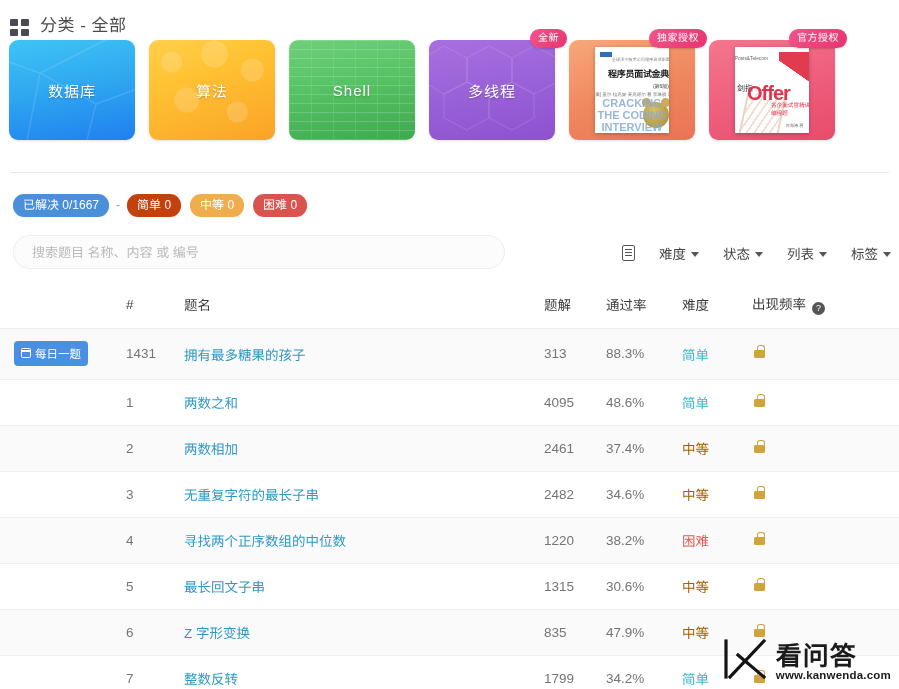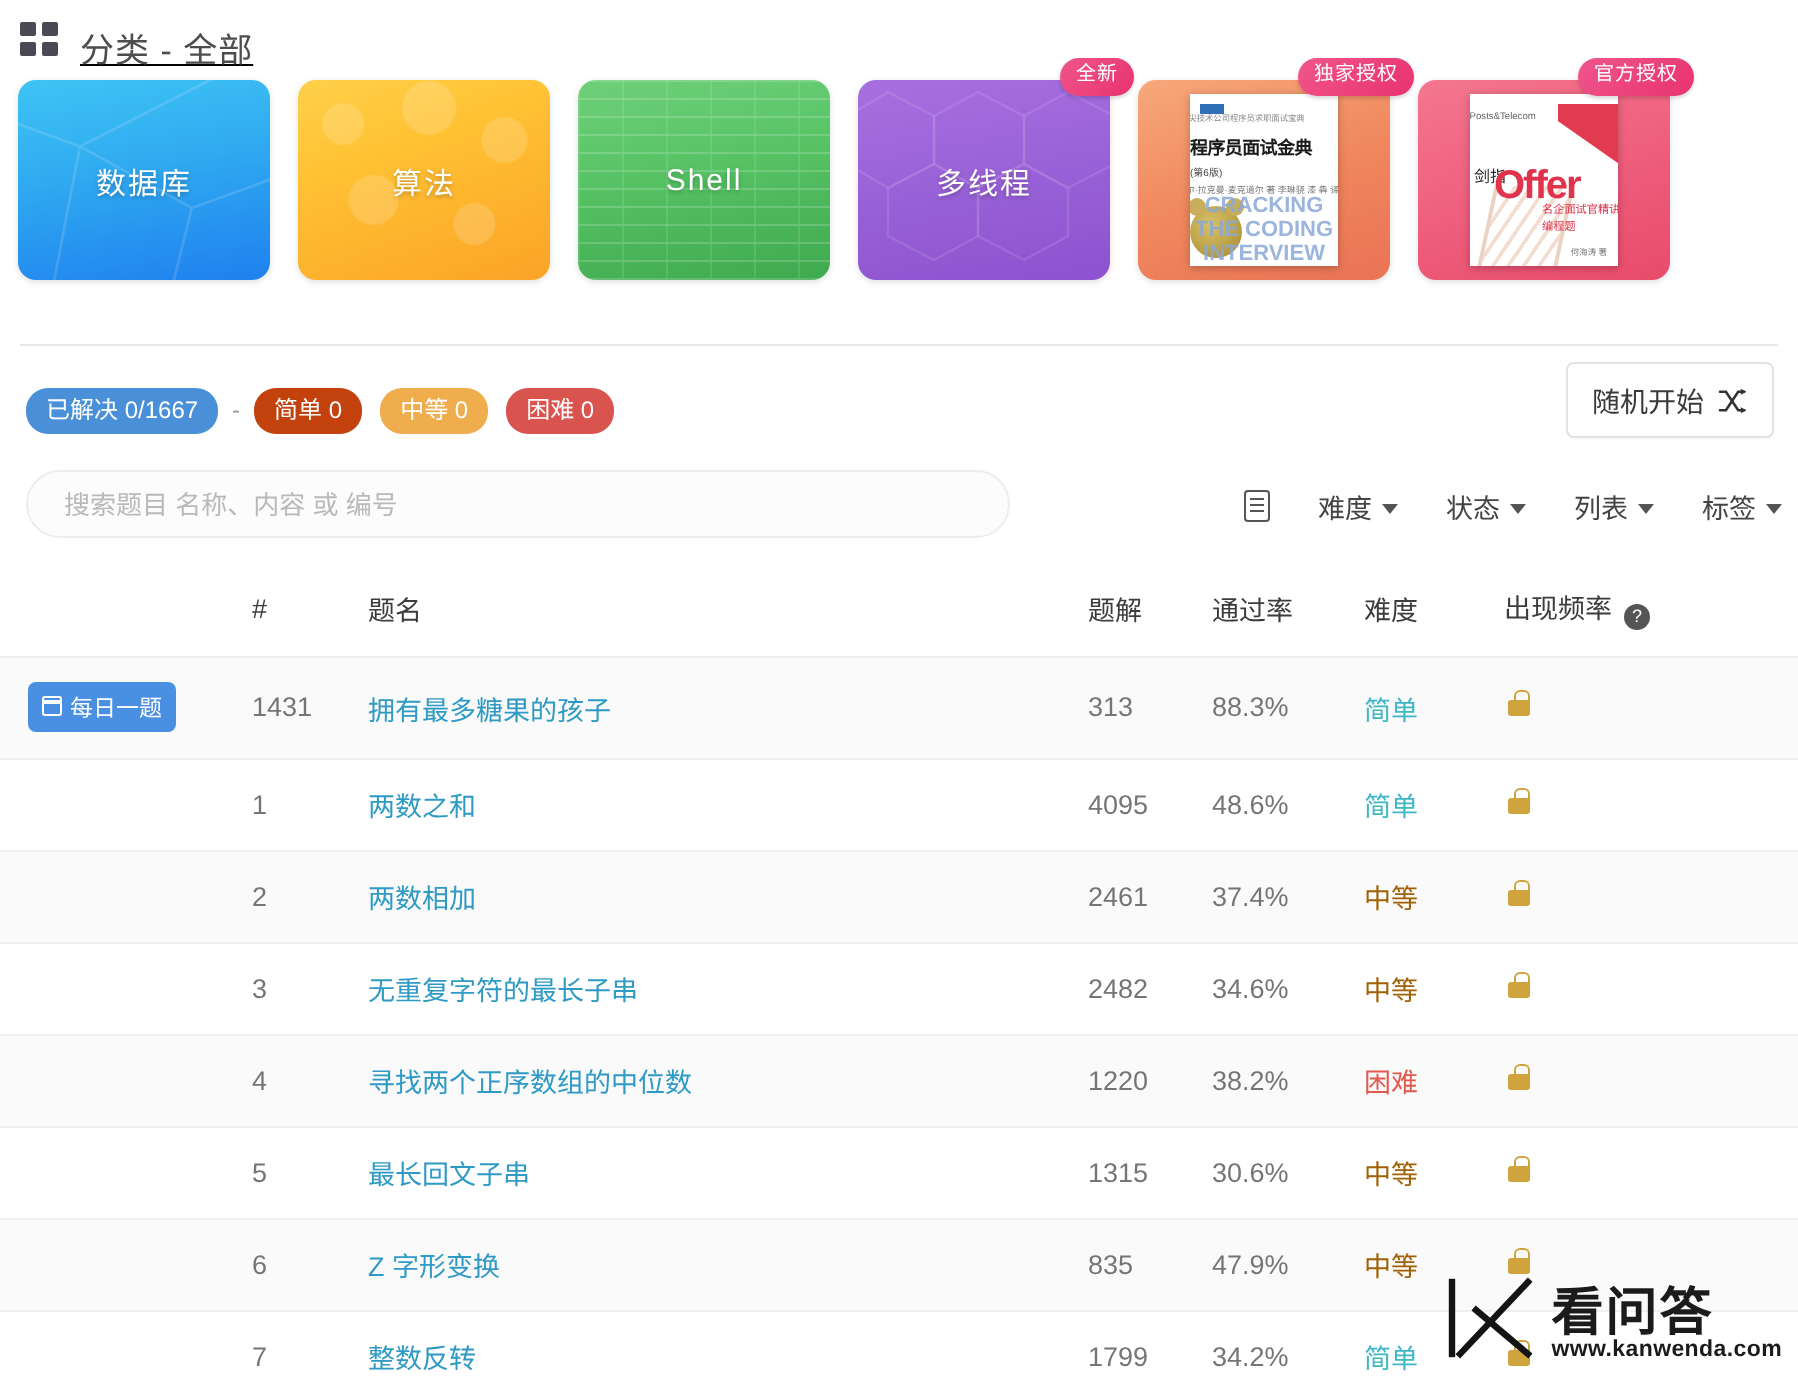--- a/index.html
+++ b/index.html
@@ -9,24 +9,23 @@
     width: 899px; height: 689px;
     overflow: hidden;
     background: #ffffff;
     font-family: "Liberation Sans", "DejaVu Sans", sans-serif;
     -webkit-font-smoothing: antialiased;
   }
   .page { width: 899px; height: 689px; position: relative; background:#fff; }
 
   
   .cat-header {
-    display: flex; align-items: flex-start;
+    display: flex; align-items: flex-end;
     padding: 11px 0 0 10px;
     height: 36px;
-    text-decoration: underline;
   }
   .grid-icon { display: grid; grid-template-columns: 8px 8px; grid-template-rows: 7px 7px; gap: 3px; margin-right: 11px; }
   .grid-icon i { background: #4a4a55; border-radius: 1px; display:block; }
   .cat-title { font-size: 17px; color: #4d4d4d; letter-spacing: .5px; }
 
   
   .card-row {
     display: flex; gap: 14px;
     padding: 4px 8px 0 9px;
     height: 120px;
@@ -86,21 +85,21 @@
     white-space: nowrap;
     box-shadow: 0 1px 2px rgba(0,0,0,.18);
     letter-spacing: .5px;
   }
 
   
   .bookcover {
     position:relative; z-index:3;
     width: 74px; height: 86px; background: #fff;
     box-shadow: 0 1px 4px rgba(0,0,0,.25);
-    display:flex; flex-direction:column; align-items:flex-start;
+    display:flex; flex-direction:column; align-items:flex-end;
     padding-top: 5px; overflow:hidden;
   }
   .bk-tagline { font-size: 2.6px; color:#8a8a8a; transform: scale(1.6); margin-bottom:2px; }
   .bk-badge { width:12px; height:5px; background:#2e6fb7; align-self:flex-start; margin-left:5px; }
   .bk-title1 { font-size: 9px; font-weight: bold; color:#1a1a1a; margin-top:4px; letter-spacing:-.3px;}
   .bk-sub1 { font-size: 5px; color:#444; margin-top:2px; }
   .bk-authors { font-size:3px; color:#777; margin-top:3px; transform:scale(1.5); }
   .bk-clock { width:26px; height:26px; border-radius:50%; background:radial-gradient(circle at 40% 35%, #d7c26a, #a8882c); margin-top:6px; position:relative;}
   .bk-clock::before, .bk-clock::after { content:""; position:absolute; width:9px;height:9px;border-radius:50%;background:#c8ae5b; top:-4px;}
   .bk-clock::before{left:-1px;} .bk-clock::after{right:-1px;}
@@ -310,31 +309,20 @@
 
   <div class="rule"></div>
 
   <div class="stats-bar">
     <span class="pill pill-solved">已解决 0/1667</span>
     <span class="dash">-</span>
     <span class="pill pill-easy">简单 0</span>
     <span class="pill pill-med gapp">中等 0</span>
     <span class="pill pill-hard gapp">困难 0</span>
 
-    <button class="rand-btn">
-      <span>随机开始</span>
-      <svg width="15" height="13" viewBox="0 0 16 14">
-        <g stroke="#333" stroke-width="1.4" fill="none" stroke-linecap="round">
-          <path d="M1 2 h3.2 l6.6 10 H14"></path>
-          <path d="M1 12 h3.2 l6.6 -10 H14"></path>
-        </g>
-        <path d="M12.2 0.4 L15.2 2 L12.2 3.6 Z" fill="#333"></path>
-        <path d="M12.2 10.4 L15.2 12 L12.2 13.6 Z" fill="#333"></path>
-      </svg>
-    </button>
   </div>
 
   <div class="search-row">
     <div class="search-box">
       <input type="text" value="" placeholder="搜索题目 名称、内容 或 编号" style="">
     </div>
     <div class="filters">
       <span class="filter">
         <span class="doc-icon"></span>
       </span>

